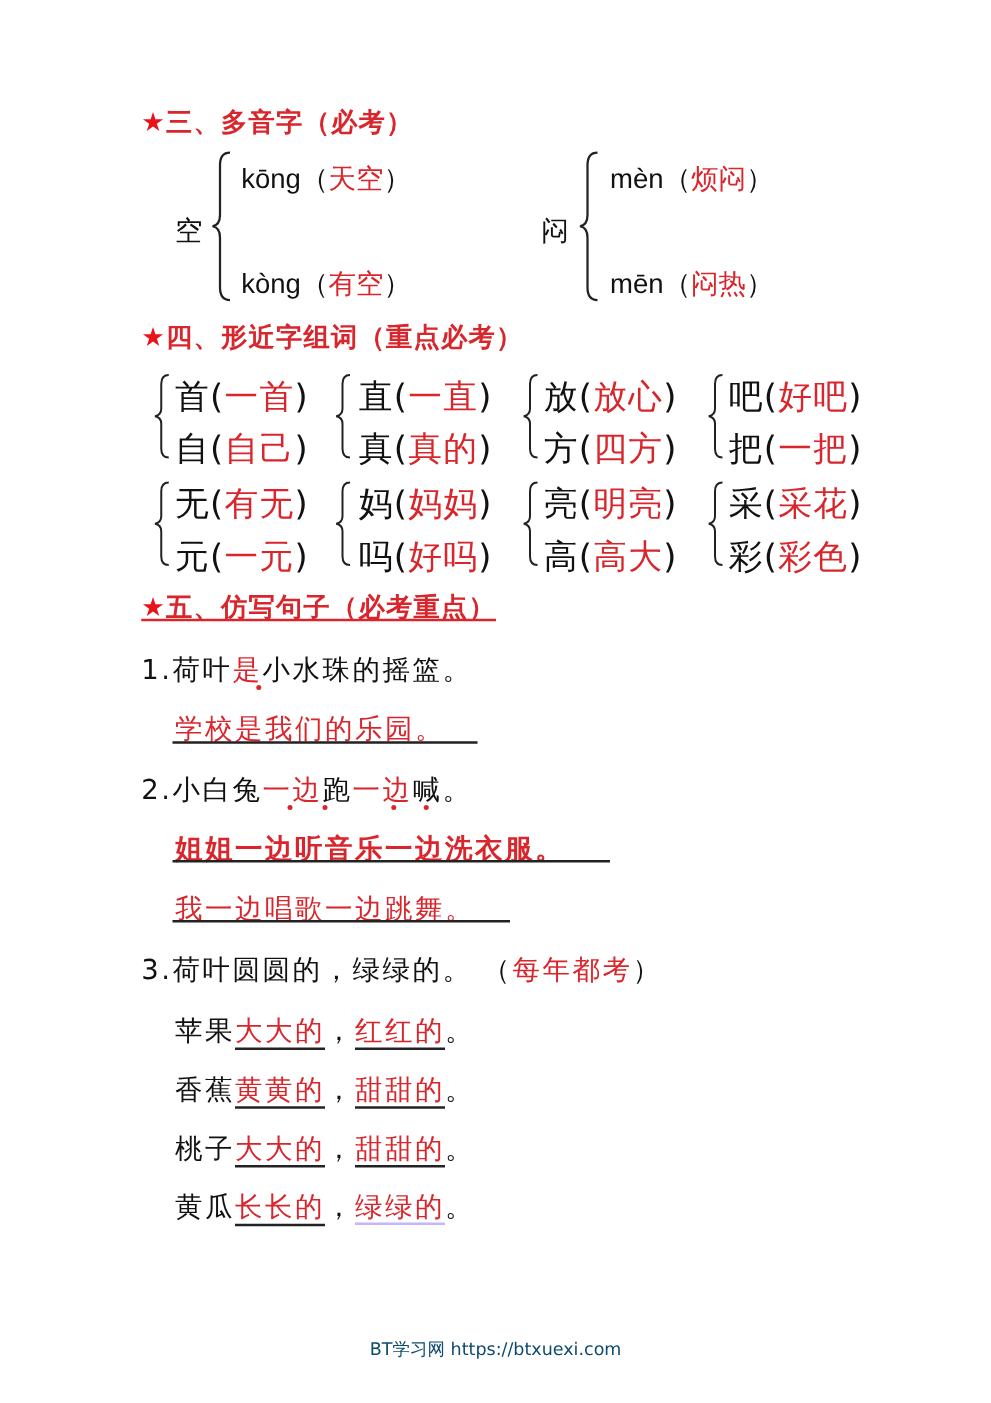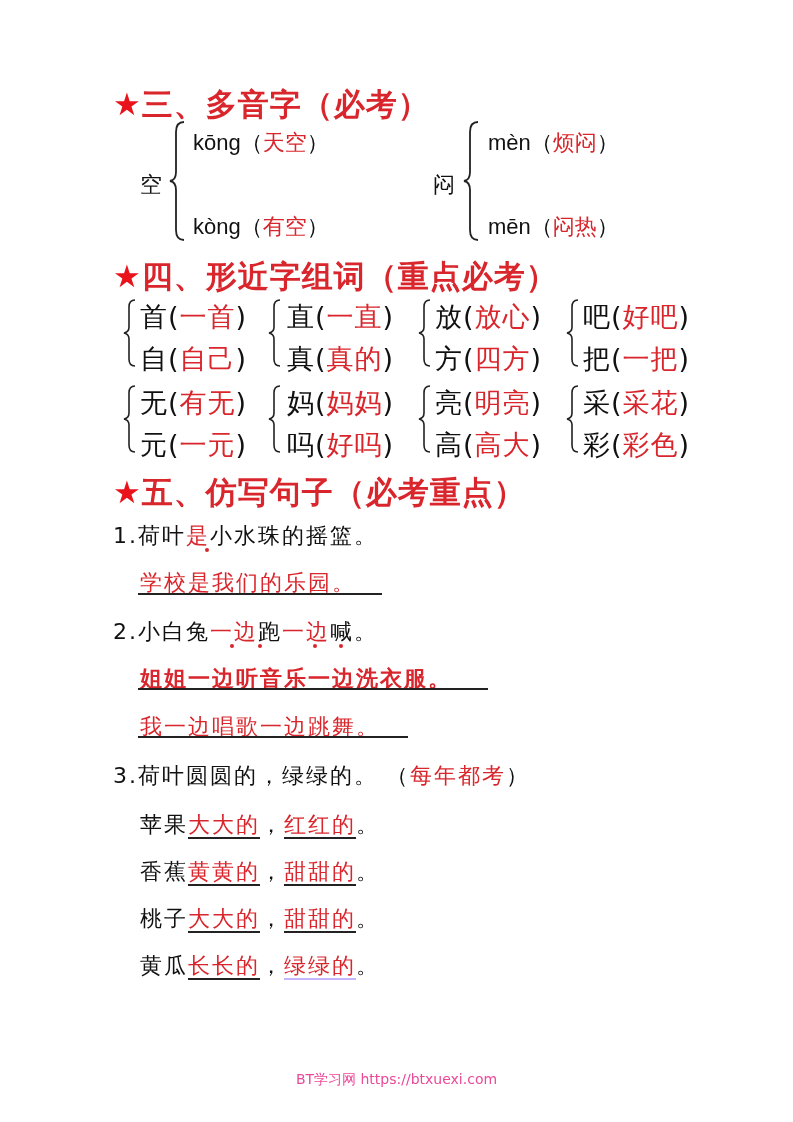--- a/index.html
+++ b/index.html
@@ -1,29 +1,29 @@
 <!DOCTYPE html>
 <html><head>
 <meta charset="utf-8">
 <style>
   html, body { margin: 0; padding: 0; background: #ffffff; }
   body { width: 793px; height: 1122px; position: relative; overflow: hidden;
          font-family: "DejaVu Sans", "Liberation Sans", sans-serif; color: #111; }
   .abs { position: absolute; }
   .red { color: #d9262c; }
-  .title { font-size: 31px; font-weight: bold; color: #d9262c; letter-spacing: 1px; white-space: nowrap; }
+  .title { font-size: 21px; font-weight: bold; color: #d9262c; letter-spacing: 1px; white-space: nowrap; }
   .title .star { color: #e8131b; }
   .big { font-size: 22px; white-space: nowrap; }
   .pinyin { font-family: "Liberation Sans", sans-serif; font-size: 22px; }
   .brace-svg { position: absolute; }
   .cell { position: absolute; font-size: 27px; white-space: nowrap; letter-spacing: 1px; }
   .ul { position: absolute; height: 2px; background: #222; }
   .dot { position: absolute; width: 4px; height: 4px; border-radius: 50%; background: #d9262c; }
   .footer { position: absolute; left: 0; width: 793px; top: 1071px; text-align: center;
-            font-family: "DejaVu Sans", sans-serif; font-size: 14px; color: #ec4899; }
+            font-family: "DejaVu Sans", sans-serif; font-size: 14px; color: #0c4a6e; }
   .line { font-size: 22px; white-space: nowrap; letter-spacing: 2px; text-align: right; }
 </style>
 </head>
 <body>
 
 <div class="abs title" style="left:113px; top:84px;">
   <span class="star">★</span><span>三、多音字（必考）</span>
 </div>
 
 <div class="abs big" style="left:140px; top:170px;">空</div>
@@ -95,21 +95,21 @@
   </svg>
 <div class="cell" style="left:435px; top:385px;"><span>亮</span><span>(</span><span class="red">明亮</span><span>)</span></div>
 <div class="cell" style="left:435px; top:427px;"><span>高</span><span>(</span><span class="red">高大</span><span>)</span></div>
 
 <svg class="brace-svg" style="left:566px; top:384px;" width="14" height="70" viewBox="0 0 14 70">
     <path d="M12 2 Q6 2 6 9 L6 29 Q6 34 1 35 Q6 36 6 41 L6 61 Q6 68 12 68" fill="none" stroke="#222" stroke-width="1.6"></path>
   </svg>
 <div class="cell" style="left:583px; top:385px;"><span>采</span><span>(</span><span class="red">采花</span><span>)</span></div>
 <div class="cell" style="left:583px; top:427px;"><span>彩</span><span>(</span><span class="red">彩色</span><span>)</span></div>
 
-<div class="abs title" style="left:113px; top:472px;">
+<div class="abs title" style="left:113px; top:472px;text-decoration:underline;">
   <span class="star">★</span><span>五、仿写句子（必考重点）</span>
 </div>
 
 <div class="abs line" style="left:113px; top:521px;">
   <span>1.</span><span>荷叶</span><span class="red">是</span><span>小水珠的摇篮。</span>
 </div>
 <div class="dot" style="left:205px; top:548px;"></div>
 <div class="abs line red" style="left:140px; top:568px;">学校是我们的乐园。</div>
 <div class="ul" style="left:138px; top:593px; width:244px;"></div>
 

